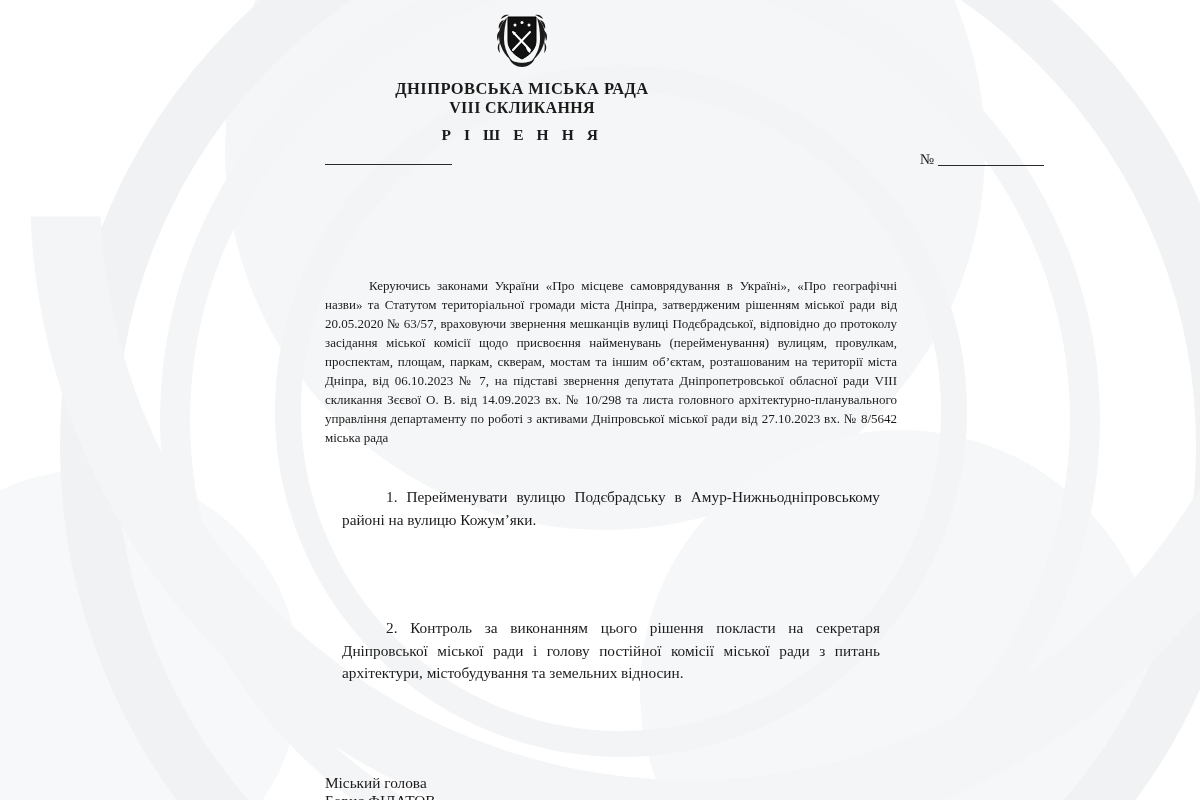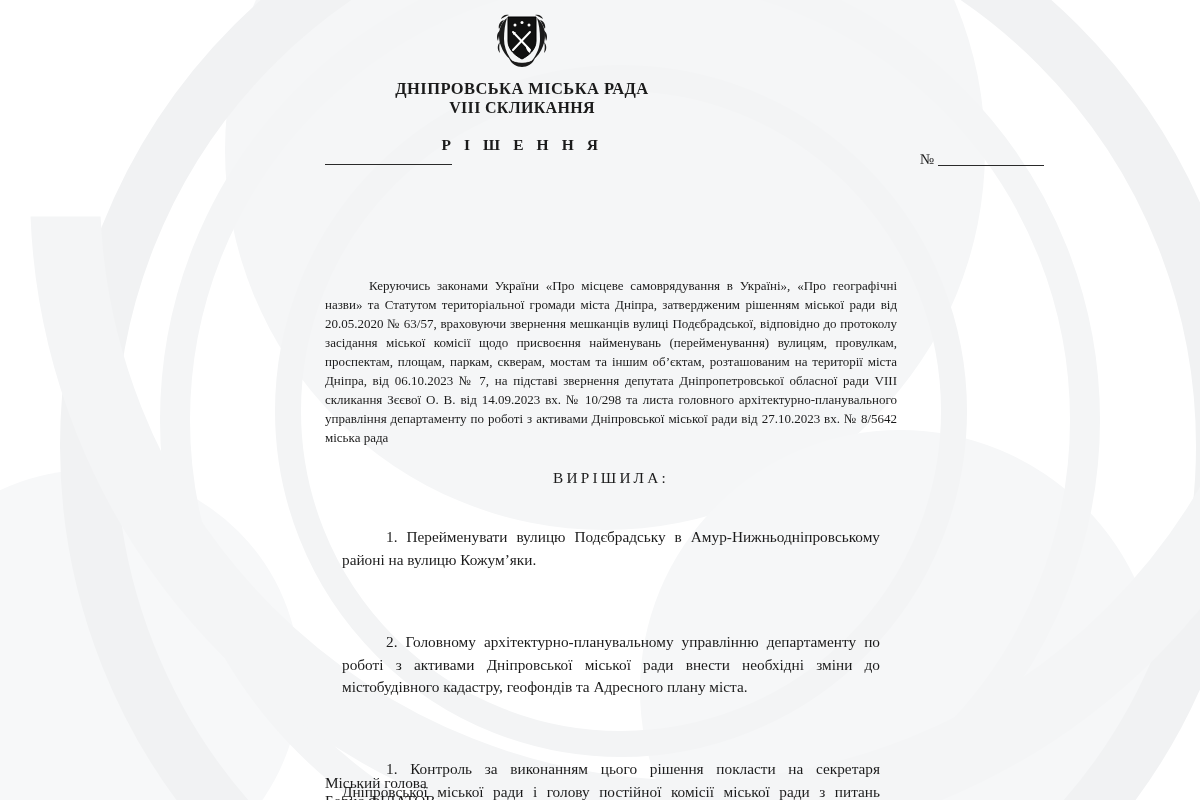--- a/index.html
+++ b/index.html
@@ -107,21 +107,21 @@
     font-weight: 700;
     letter-spacing: 0.3px;
     display: block;
     margin-top: 1px;
   }
   .doc-kind {
     font-size: 15.5px;
     font-weight: 700;
     letter-spacing: 4.6px;
     display: block;
-    margin-top: 18px;
+    margin-top: 8px;
   }
 
   
   .rule-row {
     position: absolute;
     top: 152px;
     left: 325px;
     right: 300px;
     height: 20px;
   }
@@ -275,27 +275,25 @@
     <span class="rule-line date-rule"></span>
     <div class="number-group">
       <span class="number-sign">№</span>
       <span class="number-rule"></span>
     </div>
   </div>
 
 
   <div class="body-block">
     <p class="para">Керуючись законами України «Про місцеве самоврядування в Україні», «Про географічні назви» та Статутом територіальної громади міста Дніпра, затвердженим рішенням міської ради від 20.05.2020 № 63/57, враховуючи звернення мешканців вулиці Подєбрадської, відповідно до протоколу засідання міської комісії щодо присвоєння найменувань (перейменування) вулицям, провулкам, проспектам, площам, паркам, скверам, мостам та іншим об’єктам, розташованим на території міста Дніпра, від 06.10.2023 № 7, на підставі звернення депутата Дніпропетровської обласної ради VIII скликання Зєєвої О. В. від 14.09.2023 вх. № 10/298 та листа головного архітектурно-планувального управління департаменту по роботі з активами Дніпровської міської ради від 27.10.2023 вх. № 8/5642 міська рада</p>
-    <p class="resolved">ВИРІШИЛА:</p>
     <div class="gap-md"></div>
     <p class="item">1. Перейменувати вулицю Подєбрадську в Амур-Нижньодніпровському районі на вулицю Кожум’яки.</p>
     <div class="gap-lg"></div>
-    <p class="item">2. Головному архітектурно-планувальному управлінню департаменту по роботі з активами Дніпровської міської ради внести необхідні зміни до містобудівного кадастру, геофондів та Адресного плану міста.</p>
     <div class="gap-lg"></div>
-    <p class="item">1. Контроль за виконанням цього рішення покласти на секретаря Дніпровської міської ради і голову постійної комісії міської ради з питань архітектури, містобудування та земельних відносин.</p>
+    <p class="item">2. Контроль за виконанням цього рішення покласти на секретаря Дніпровської міської ради і голову постійної комісії міської ради з питань архітектури, містобудування та земельних відносин.</p>
   </div>
 
   <div class="signature">
     <span class="sign-title">Міський голова</span>
     <span class="sign-name">Борис ФІЛАТОВ</span>
   </div>
 
 </div>
 
 </body></html>

